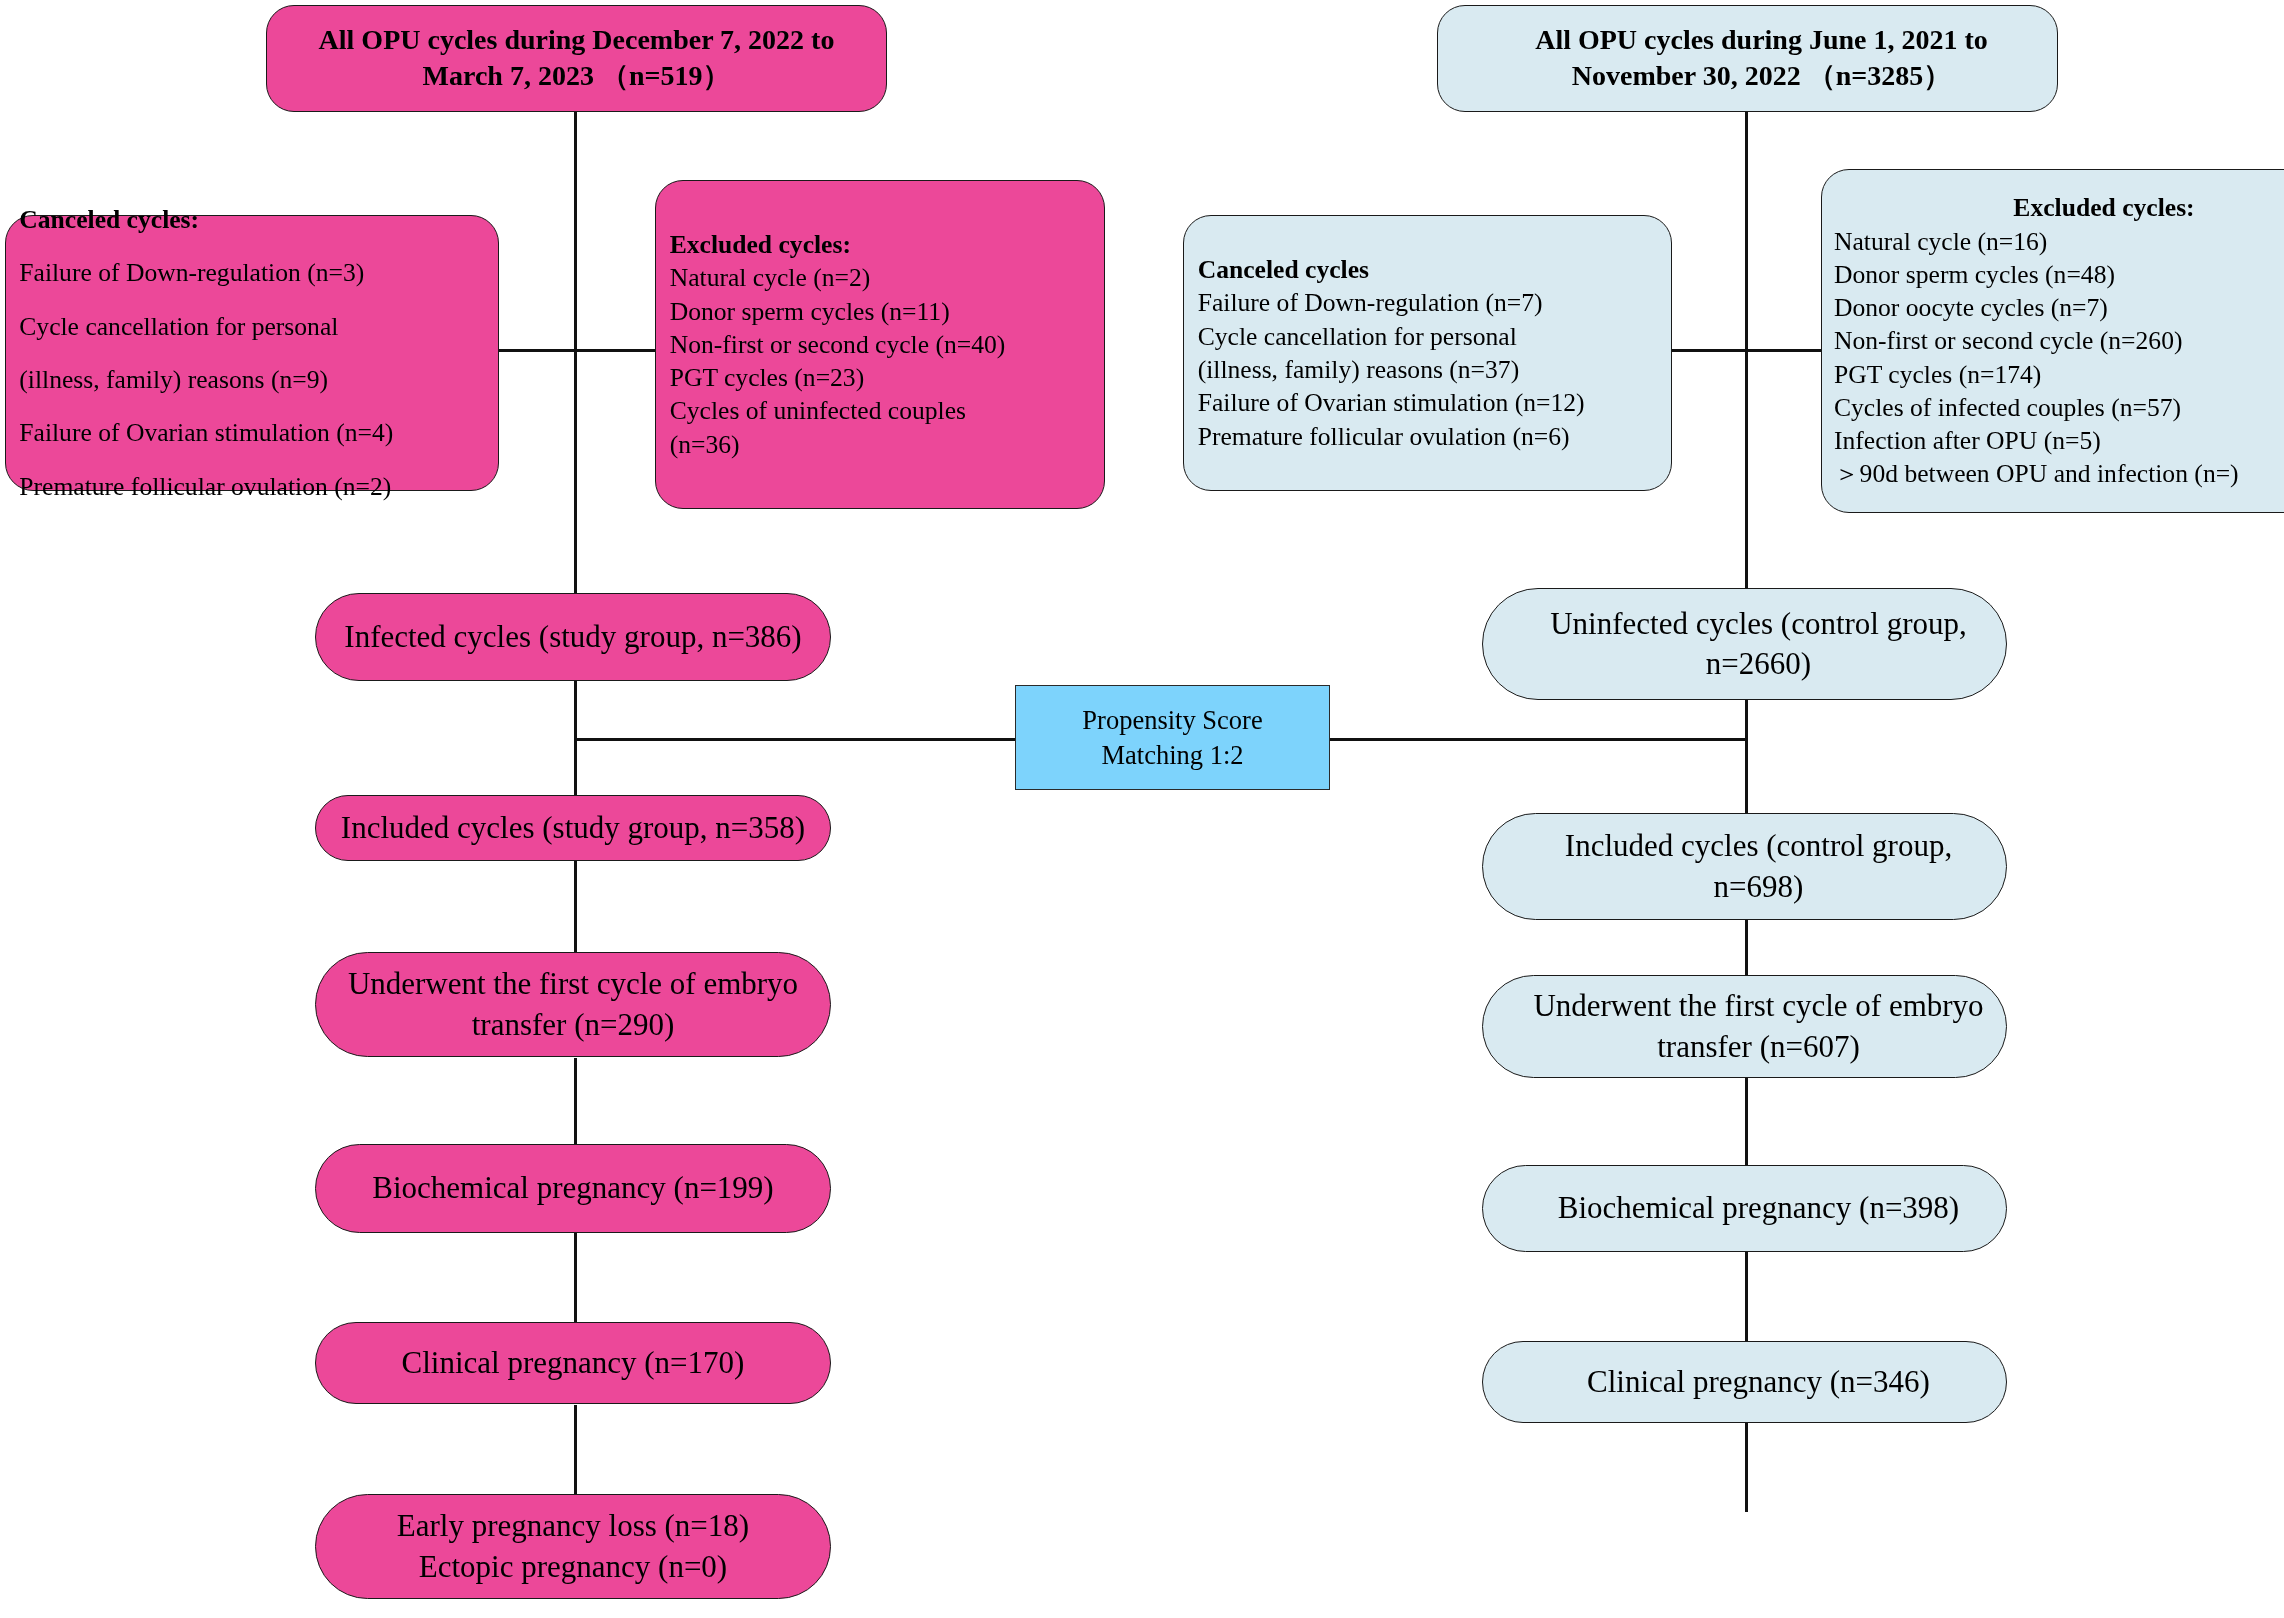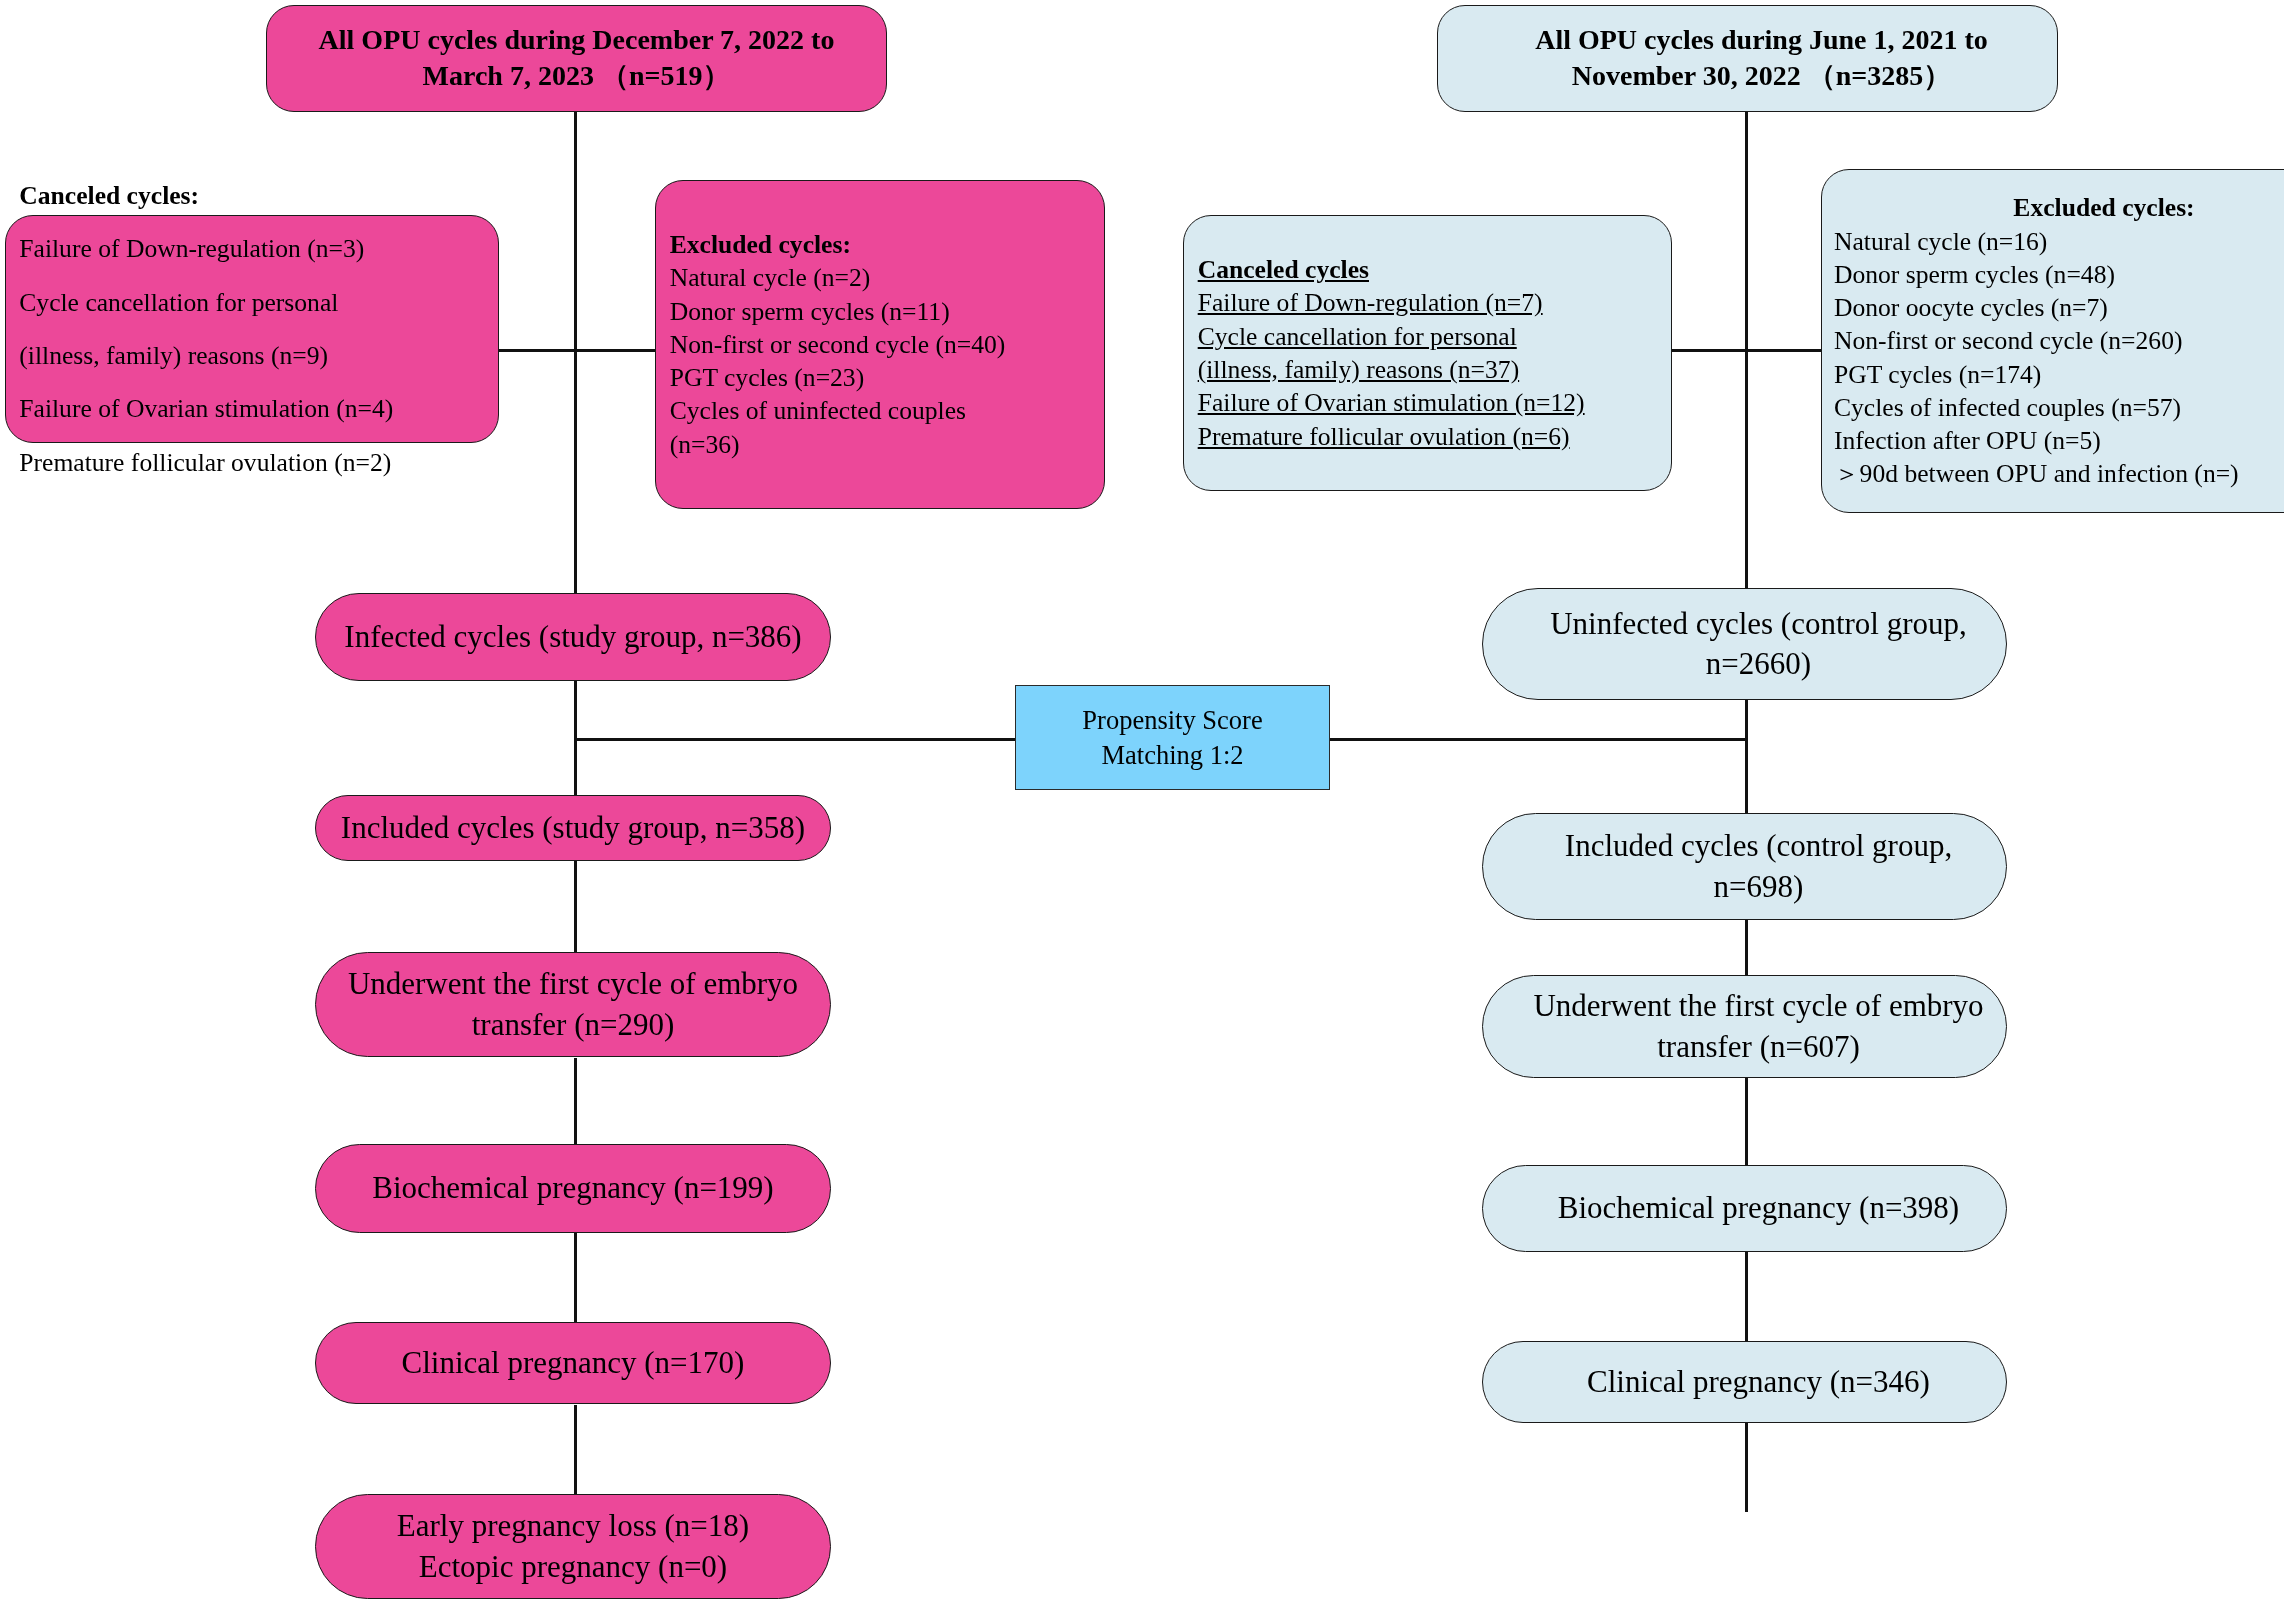--- a/index.html
+++ b/index.html
@@ -105,21 +105,21 @@
   <div class="vline" style="left:1745px; top:884px; height:91px;"></div>
   <div class="vline" style="left:1745px; top:1078px; height:87px;"></div>
   <div class="vline" style="left:1745px; top:1252px; height:89px;"></div>
   <div class="vline" style="left:1745px; top:1423px; height:89px;"></div>
 
   <div class="node round t-terminal" style="left:266px; top:4.6px; width:621px; height:107px;">
     <span class="line">All OPU cycles during December 7, 2022 to</span>
     <span class="line">March 7, 2023 （n=519）</span>
   </div>
 
-  <div class="node round left-align t-list" style="left:4.6px; top:215px; width:494px; height:228px; padding:11px 13.7px;gap:20px;">
+  <div class="node round left-align t-list" style="left:4.6px; top:215px; width:494px; height:276px; padding:11px 13.7px;gap:20px;">
     <span class="line hdr">Canceled cycles:</span>
     <span class="line">Failure of Down-regulation (n=3)</span>
     <span class="line">Cycle cancellation for personal</span>
     <span class="line">(illness, family) reasons (n=9)</span>
     <span class="line">Failure of Ovarian stimulation (n=4)</span>
     <span class="line">Premature follicular ovulation (n=2)</span>
   </div>
 
   <div class="node round left-align t-list" style="left:655px; top:180px; width:450px; height:329px; padding:11px 13.7px;">
     <span class="line hdr">Excluded cycles:</span>
@@ -155,21 +155,21 @@
   <div class="node pill t-body" style="left:315px; top:1494px; width:516px; height:105px;">
     <span class="line">Early pregnancy loss (n=18)</span>
     <span class="line">Ectopic pregnancy (n=0)</span>
   </div>
 
   <div class="node round blue t-terminal" style="left:1437px; top:4.6px; width:621px; height:107px;">
     <span class="line">All OPU cycles during June 1, 2021 to</span>
     <span class="line">November 30, 2022 （n=3285）</span>
   </div>
 
-  <div class="node round blue left-align t-list" style="left:1183px; top:215px; width:489px; height:276px; padding:11px 13.7px;text-decoration:underline;">
+  <div class="node round blue left-align t-list" style="left:1183px; top:215px; width:489px; height:276px; padding:11px 13.7px;">
     <span class="line hdr">Canceled cycles</span>
     <span class="line">Failure of Down-regulation (n=7)</span>
     <span class="line">Cycle cancellation for personal</span>
     <span class="line">(illness, family) reasons (n=37)</span>
     <span class="line">Failure of Ovarian stimulation (n=12)</span>
     <span class="line">Premature follicular ovulation (n=6)</span>
   </div>
 
   <div class="node round blue left-align t-list" style="left:1821px; top:169px; width:566px; height:344px; padding:6.4px 12px;">
     <span class="line hdr" style="align-self:center;">Excluded cycles:</span>

